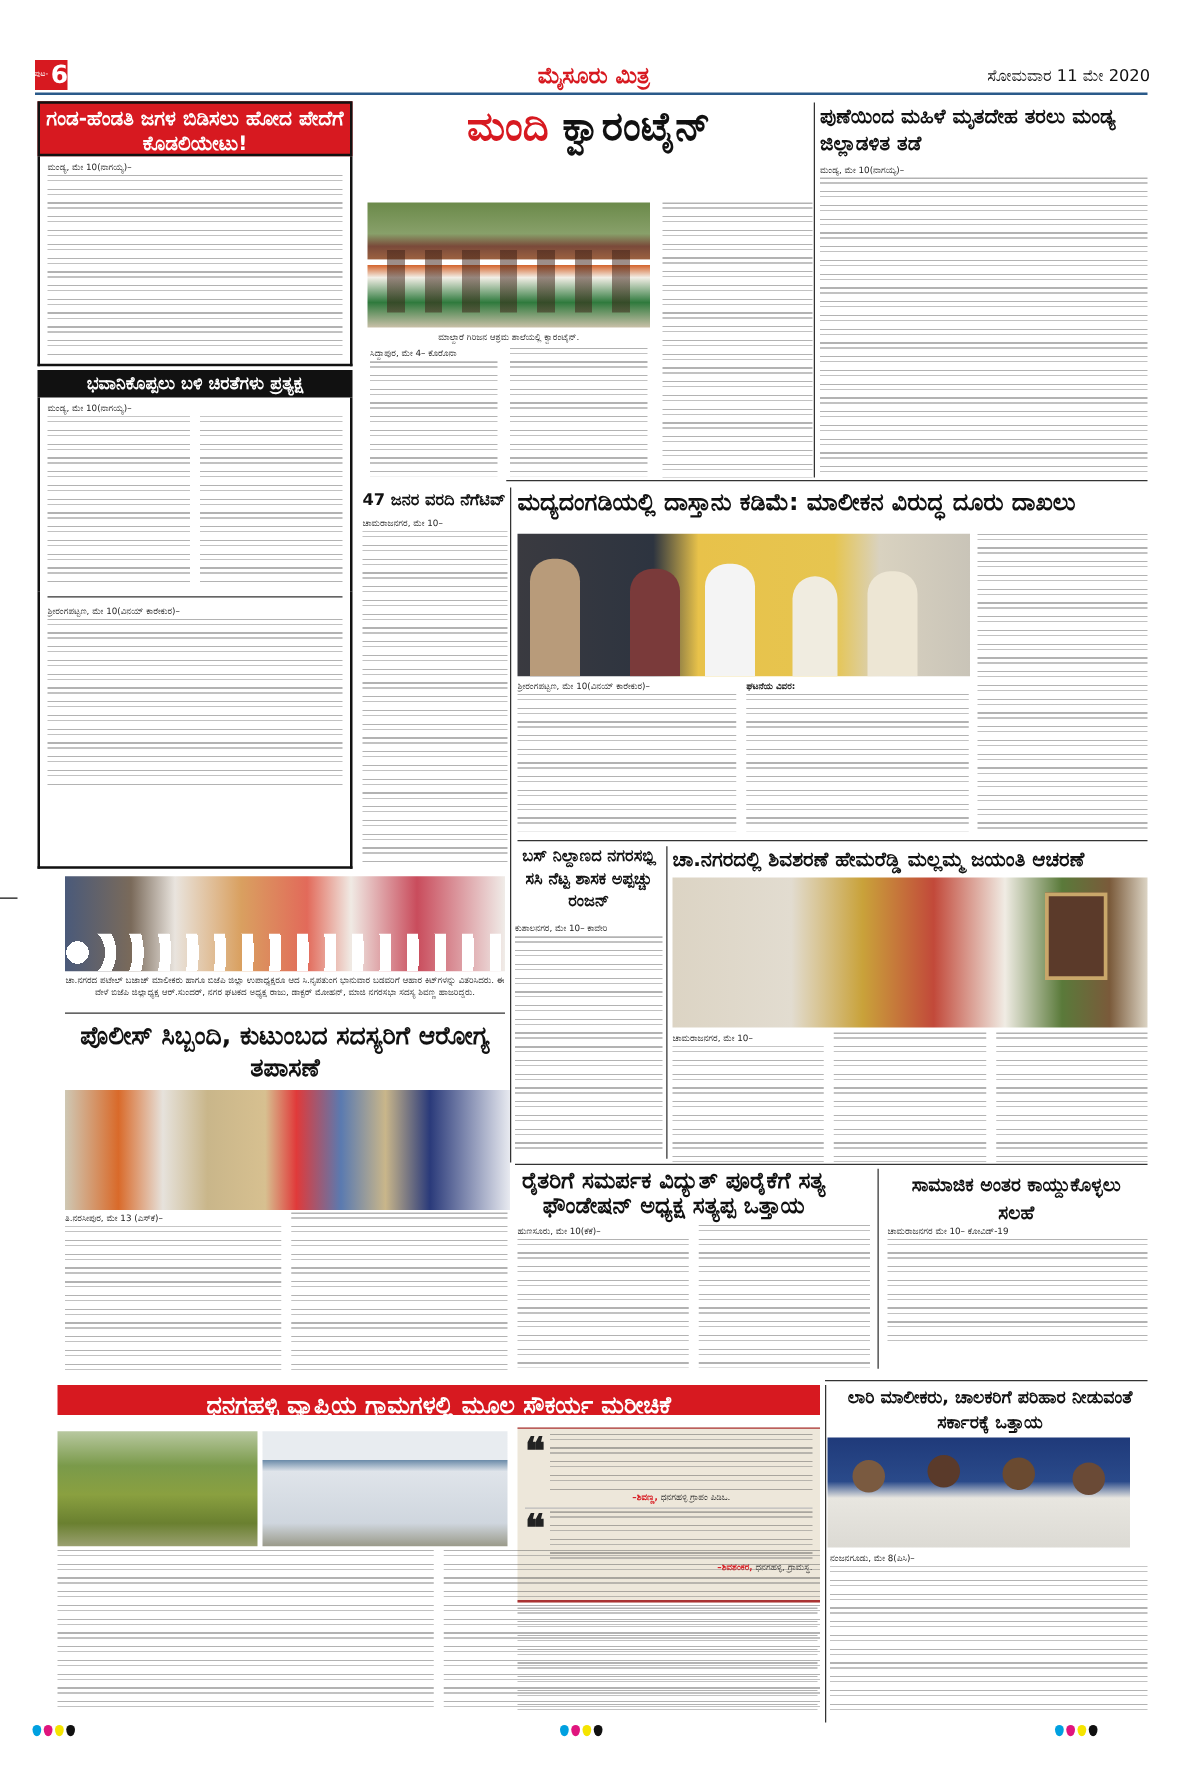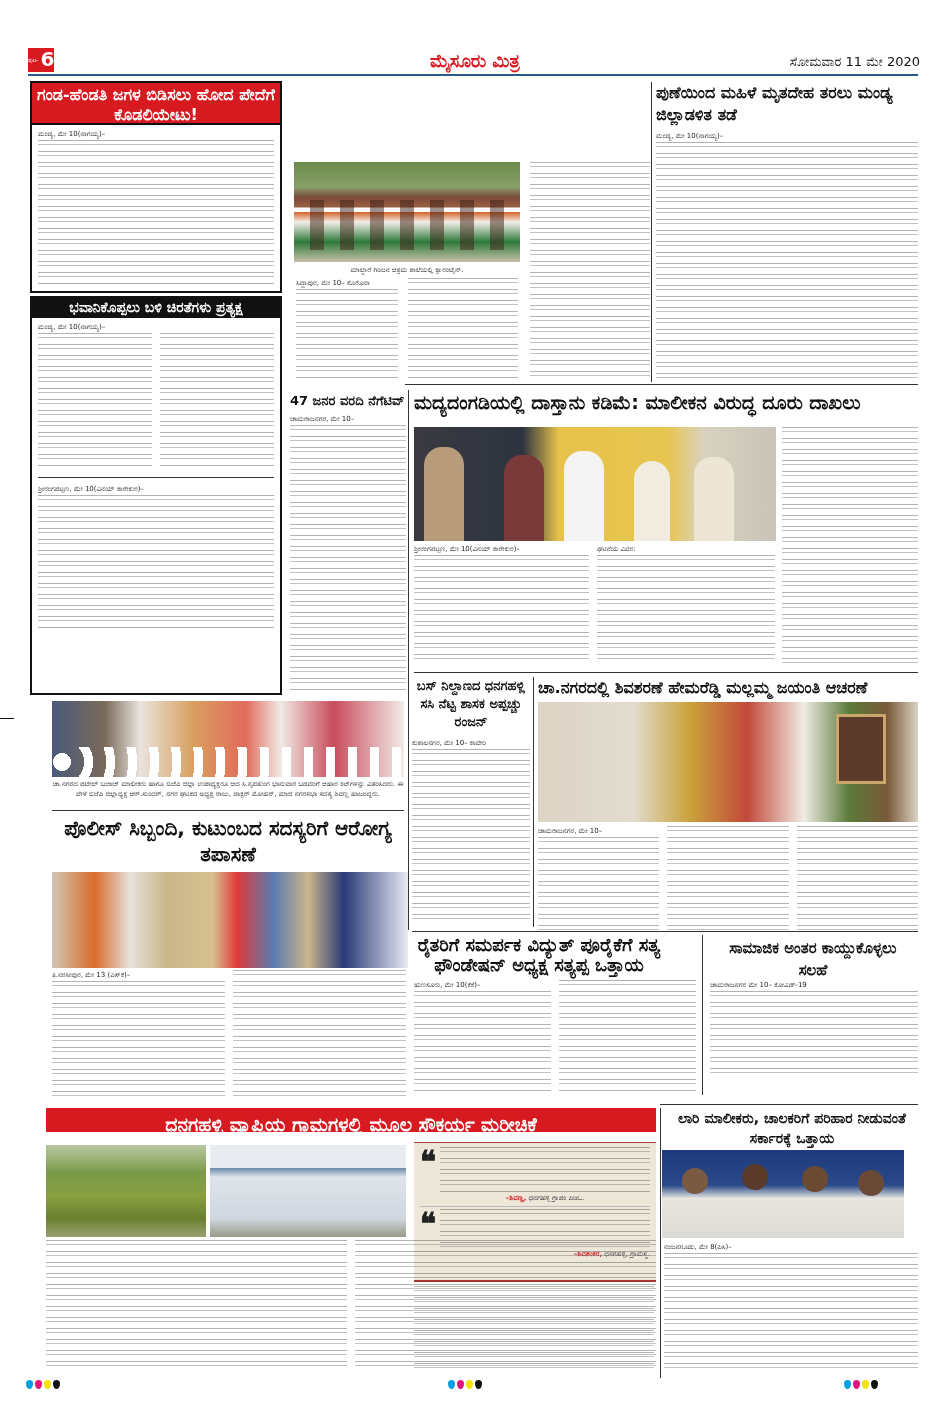--- a/index.html
+++ b/index.html
@@ -54,27 +54,28 @@
   </div>
 </div>
 
 <div class="abs" style="left:30px;top:473px;width:252px;height:222px;border:2px solid #111;border-top:0;padding:4px 6px">
   <div class="hrule" style="margin-bottom:4px"></div>
   <div class="body" style="margin-top:6px">ಶ್ರೀರಂಗಪಟ್ಟಣ, ಮೇ 10(ವಿನಯ್ ಕಾರೇಕುರ)–</div>
   <div class="lines" style="height:135px"></div>
 </div>
 
 <div class="abs hl" style="left:292px;top:82px;width:358px;font-size:32px;line-height:38px">
+  <div><span style="color:#d71920">ಮಂದಿ</span> <span>ಕ್ವಾರಂಟೈನ್</span></div>
 </div>
 <div class="abs photo" style="left:294px;top:162px;width:226px;height:100px;background:linear-gradient(180deg,#6b8a4a 0%,#88a06a 25%,#7a4a3a 35%,#9a6040 45%,#fff 46%,#fff 50%,#d4632b 50%,#f2eee6 60%,#2f7a3d 80%,#c9c0a8 100%)">
   <div style="position:absolute;left:0;right:0;top:38px;height:50px;background:repeating-linear-gradient(90deg,transparent 0 16px,rgba(60,30,20,.5) 16px 30px)"></div>
 </div>
 <div class="abs cap" style="left:294px;top:265px;width:226px">ಮಾಲ್ದಾರೆ ಗಿರಿಜನ ಆಶ್ರಮ ಶಾಲೆಯಲ್ಲಿ ಕ್ವಾರಂಟೈನ್.</div>
 <div class="abs" style="left:294px;top:278px;width:106px;padding:0 2px">
-  <div class="body">ಸಿದ್ದಾಪುರ, ಮೇ 10– ಕೊರೊನಾ</div>
+  <div class="body">ಸಿದ್ದಾಪುರ, ಮೇ 4– ಕೊರೊನಾ</div>
   <div class="lines" style="height:92px"></div>
 </div>
 <div class="abs lines" style="left:408px;top:278px;width:110px;height:103px"></div>
 <div class="abs lines" style="left:530px;top:162px;width:120px;height:220px"></div>
 
 <div class="abs vrule" style="left:651px;top:82px;height:300px"></div>
 
 <div class="abs hl" style="left:656px;top:82px;width:262px;font-size:16px;line-height:22px;text-align:left">ಪುಣೆಯಿಂದ ಮಹಿಳೆ ಮೃತದೇಹ ತರಲು ಮಂಡ್ಯ ಜಿಲ್ಲಾಡಳಿತ ತಡೆ</div>
 <div class="abs" style="left:656px;top:131px;width:262px">
   <div class="body">ಮಂಡ್ಯ, ಮೇ 10(ನಾಗಯ್ಯ)–</div>
@@ -96,21 +97,21 @@
   <div style="position:absolute;left:90px;top:28px;width:40px;height:86px;background:#7a3a3a;border-radius:18px 18px 0 0"></div>
   <div style="position:absolute;left:150px;top:24px;width:40px;height:90px;background:#f4f4f4;border-radius:18px 18px 0 0"></div>
   <div style="position:absolute;left:220px;top:34px;width:36px;height:80px;background:#f0ece0;border-radius:18px 18px 0 0"></div>
   <div style="position:absolute;left:280px;top:30px;width:40px;height:84px;background:#ede6d4;border-radius:18px 18px 0 0"></div>
 </div>
 <div class="abs" style="left:414px;top:544px;width:175px">
   <div class="body">ಶ್ರೀರಂಗಪಟ್ಟಣ, ಮೇ 10(ವಿನಯ್ ಕಾರೇಕುರ)–</div>
   <div class="lines" style="height:110px"></div>
 </div>
 <div class="abs" style="left:597px;top:544px;width:178px">
-  <div class="body" style="font-weight:normal">ಘಟನೆಯ ವಿವರ:</div>
+  <div class="body" style="font-weight:bold">ಘಟನೆಯ ವಿವರ:</div>
   <div class="lines" style="height:110px"></div>
 </div>
 <div class="abs lines" style="left:782px;top:427px;width:136px;height:240px"></div>
 
 <div class="abs hrule" style="left:414px;top:672px;width:504px"></div>
 
 <div class="abs photo" style="left:52px;top:701px;width:352px;height:76px;background:linear-gradient(90deg,#4a5a7a 0%,#7a6a5a 15%,#e9e4de 25%,#d9a060 40%,#e26a5a 55%,#f0eae4 65%,#c94c5c 80%,#f0ece8 100%)">
   <div style="position:absolute;left:0;right:0;bottom:0;height:30px;background:repeating-radial-gradient(circle at 10px 15px,#fff 0 9px,transparent 9px 22px)"></div>
 </div>
 <div class="abs cap" style="left:52px;top:779px;width:352px">ಚಾ.ನಗರದ ಪಟೇಲ್ ಬಜಾಜ್ ಮಾಲೀಕರು ಹಾಗೂ ಬಿಜೆಪಿ ಜಿಲ್ಲಾ ಉಪಾಧ್ಯಕ್ಷರೂ ಆದ ಸಿ.ನೃಪತುಂಗ ಭಾನುವಾರ ಬಡವರಿಗೆ ಆಹಾರ ಕಿಟ್‌ಗಳನ್ನು ವಿತರಿಸಿದರು. ಈ ವೇಳೆ ಬಿಜೆಪಿ ಜಿಲ್ಲಾಧ್ಯಕ್ಷ ಆರ್.ಸುಂದರ್, ನಗರ ಘಟಕದ ಅಧ್ಯಕ್ಷ ರಾಜು, ಡಾಕ್ಟರ್ ಮೋಹನ್, ಮಾಜಿ ನಗರಸಭಾ ಸದಸ್ಯ ಶಿವಣ್ಣ ಹಾಜರಿದ್ದರು.</div>
@@ -121,21 +122,21 @@
 <div class="abs" style="left:52px;top:970px;width:354px;display:flex;gap:8px">
   <div style="flex:1">
       <div class="body">ತಿ.ನರಸೀಪುರ, ಮೇ 13 (ಎಸ್‌ಕೆ)–</div>
       <div class="lines" style="height:115px"></div>
     </div>
   <div style="flex:1">
       <div class="lines" style="height:126px"></div>
     </div>
 </div>
 
-<div class="abs hl" style="left:412px;top:677px;width:118px;font-size:13px;line-height:18px">ಬಸ್ ನಿಲ್ದಾಣದ ಧನಗಹಳ್ಲಿ ಸಸಿ ನೆಟ್ಟ ಶಾಸಕ ಅಪ್ಪಚ್ಚು ರಂಜನ್</div>
+<div class="abs hl" style="left:412px;top:677px;width:118px;font-size:13px;line-height:18px">ಬಸ್ ನಿಲ್ದಾಣದ ನಗರಸಭ್ಲಿ ಸಸಿ ನೆಟ್ಟ ಶಾಸಕ ಅಪ್ಪಚ್ಚು ರಂಜನ್</div>
 <div class="abs" style="left:412px;top:738px;width:118px">
   <div class="body">ಕುಶಾಲನಗರ, ಮೇ 10– ಕಾವೇರಿ</div>
   <div class="lines" style="height:175px"></div>
 </div>
 <div class="abs vrule" style="left:533px;top:677px;height:250px"></div>
 
 <div class="abs hl" style="left:538px;top:679px;width:380px;font-size:16px;text-align:left">ಚಾ.ನಗರದಲ್ಲಿ ಶಿವಶರಣೆ ಹೇಮರೆಡ್ಡಿ ಮಲ್ಲಮ್ಮ ಜಯಂತಿ ಆಚರಣೆ</div>
 <div class="abs photo" style="left:538px;top:702px;width:380px;height:120px;background:linear-gradient(90deg,#dcd4c4 0%,#e2dcd0 25%,#c9a23a 40%,#c2493a 55%,#f0ece4 70%,#5a7a3a 82%,#7a5a3a 92%,#dcd4c4 100%)">
   <div style="position:absolute;right:32px;top:12px;width:50px;height:70px;background:#5b3a2a;border:3px solid #c9a76a"></div>
 </div>

